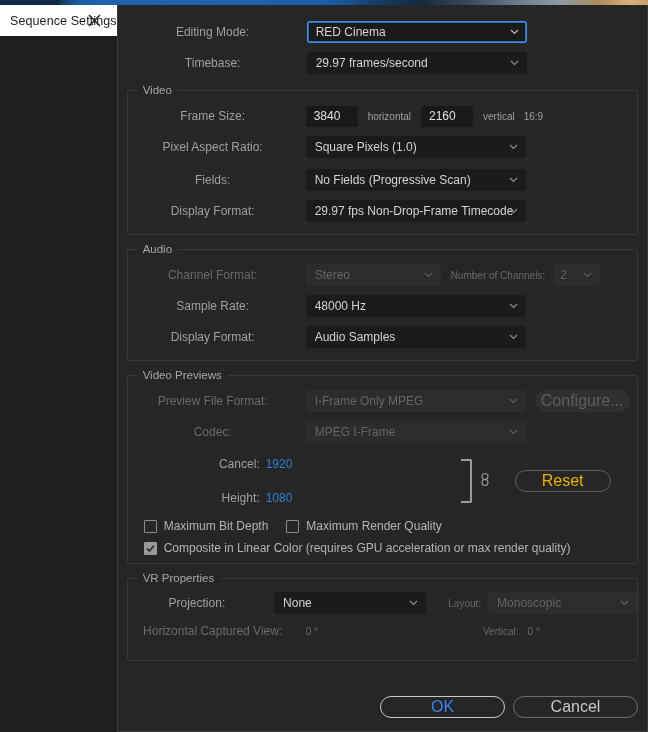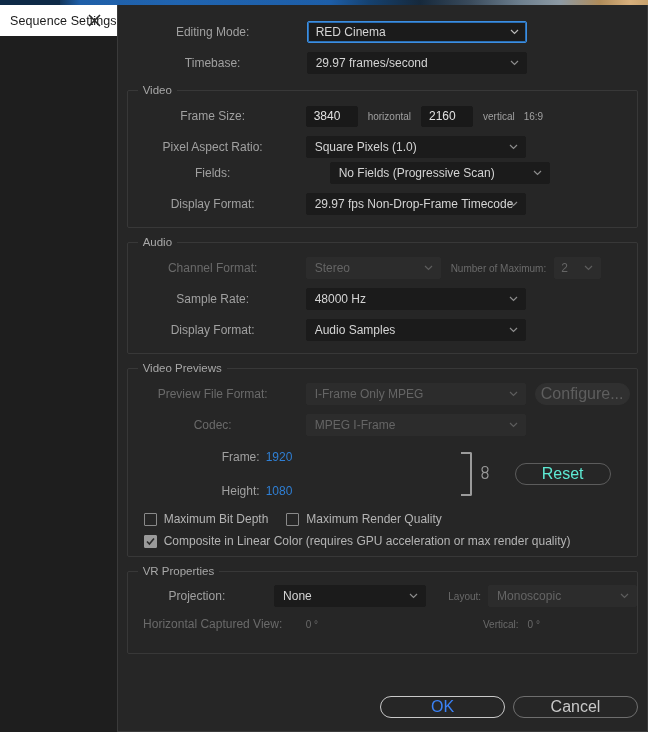--- a/index.html
+++ b/index.html
@@ -139,21 +139,21 @@
     background: transparent; color: #c8c8c8; font-size: 16px;
     display: inline-flex; align-items: center; justify-content: center;
     cursor: pointer; padding: 0 14px;
     font-family: "Liberation Sans", sans-serif;
   }
   .pill.primary { border-color: #c9c9c9; color: #3b82f6; }
   .pill.disabled {
     background: #303030; border-color: #303030; color: #5e5e5e;
     cursor: default;
   }
-  .pill.reset { color: #5eead4; border-color: #5c5c5c; align-items: center; }
+  .pill.reset { color: #eab308; border-color: #5c5c5c; align-items: center; }
 
   
   #footer {
     position: absolute; right: 9px; bottom: 13px;
     display: flex; gap: 8px;
   }
   #btn-ok { width: 125px; }
   #btn-cancel { width: 125px; }
 
   
@@ -230,21 +230,21 @@
           <div class="select" style="width:220px;">
             <span>Square Pixels (1.0)</span>
             <span class="chev">
               <svg width="9" height="9" viewBox="0 0 9 9">
                   <path d="M1 3 L4.5 6.5 L8 3" stroke="#8c8c8c" stroke-width="1.2" fill="none"></path>
                 </svg>
             </span>
           </div>
         </div>
 
-        <div class="row" style="margin-top:0;gap:24px;">
+        <div class="row" style="margin-top:7px;">
           <div class="lbl" style="width:178px;">Fields:</div>
           <div class="select" style="width:220px;">
             <span>No Fields (Progressive Scan)</span>
             <span class="chev">
               <svg width="9" height="9" viewBox="0 0 9 9">
                   <path d="M1 3 L4.5 6.5 L8 3" stroke="#8c8c8c" stroke-width="1.2" fill="none"></path>
                 </svg>
             </span>
           </div>
         </div>
@@ -271,21 +271,21 @@
         <div class="row">
           <div class="lbl dim" style="width:178px;">Channel Format:</div>
           <div class="select disabled" style="width:135px;">
             <span>Stereo</span>
             <span class="chev">
               <svg width="9" height="9" viewBox="0 0 9 9">
                   <path d="M1 3 L4.5 6.5 L8 3" stroke="#5d5d5d" stroke-width="1.2" fill="none"></path>
                 </svg>
             </span>
           </div>
-          <span class="plain dim" style="margin-left:10px;">Number of Maximum:</span>
+          <span class="plain dim" style="margin-left:10px;">Number of Channels:</span>
           <div class="select disabled" style="width:47px;margin-left:8px;padding-left:6px;">
             <span>2</span>
             <span class="chev">
               <svg width="9" height="9" viewBox="0 0 9 9">
                   <path d="M1 3 L4.5 6.5 L8 3" stroke="#5d5d5d" stroke-width="1.2" fill="none"></path>
                 </svg>
             </span>
           </div>
         </div>
 
@@ -343,21 +343,21 @@
               <svg width="9" height="9" viewBox="0 0 9 9">
                   <path d="M1 3 L4.5 6.5 L8 3" stroke="#5d5d5d" stroke-width="1.2" fill="none"></path>
                 </svg>
             </span>
           </div>
         </div>
 
         <div style="display:flex;align-items:center;margin-top:6px;">
           <div style="width:178px;">
             <div style="display:flex;align-items:center;height:25px;justify-content:flex-end;">
-              <span class="lbl" style="padding-right:6px;">Frame:</span>
+              <span class="lbl" style="padding-right:6px;">Cancel:</span>
               <span class="linkval" style="width:40px;">1920</span>
             </div>
             <div style="display:flex;align-items:center;height:25px;justify-content:flex-end;margin-top:9px;">
               <span class="lbl" style="padding-right:6px;">Height:</span>
               <span class="linkval" style="width:40px;">1080</span>
             </div>
           </div>
 
           <div class="linkwrap" style="margin-left:155px;">
             <div class="bracket"></div>

